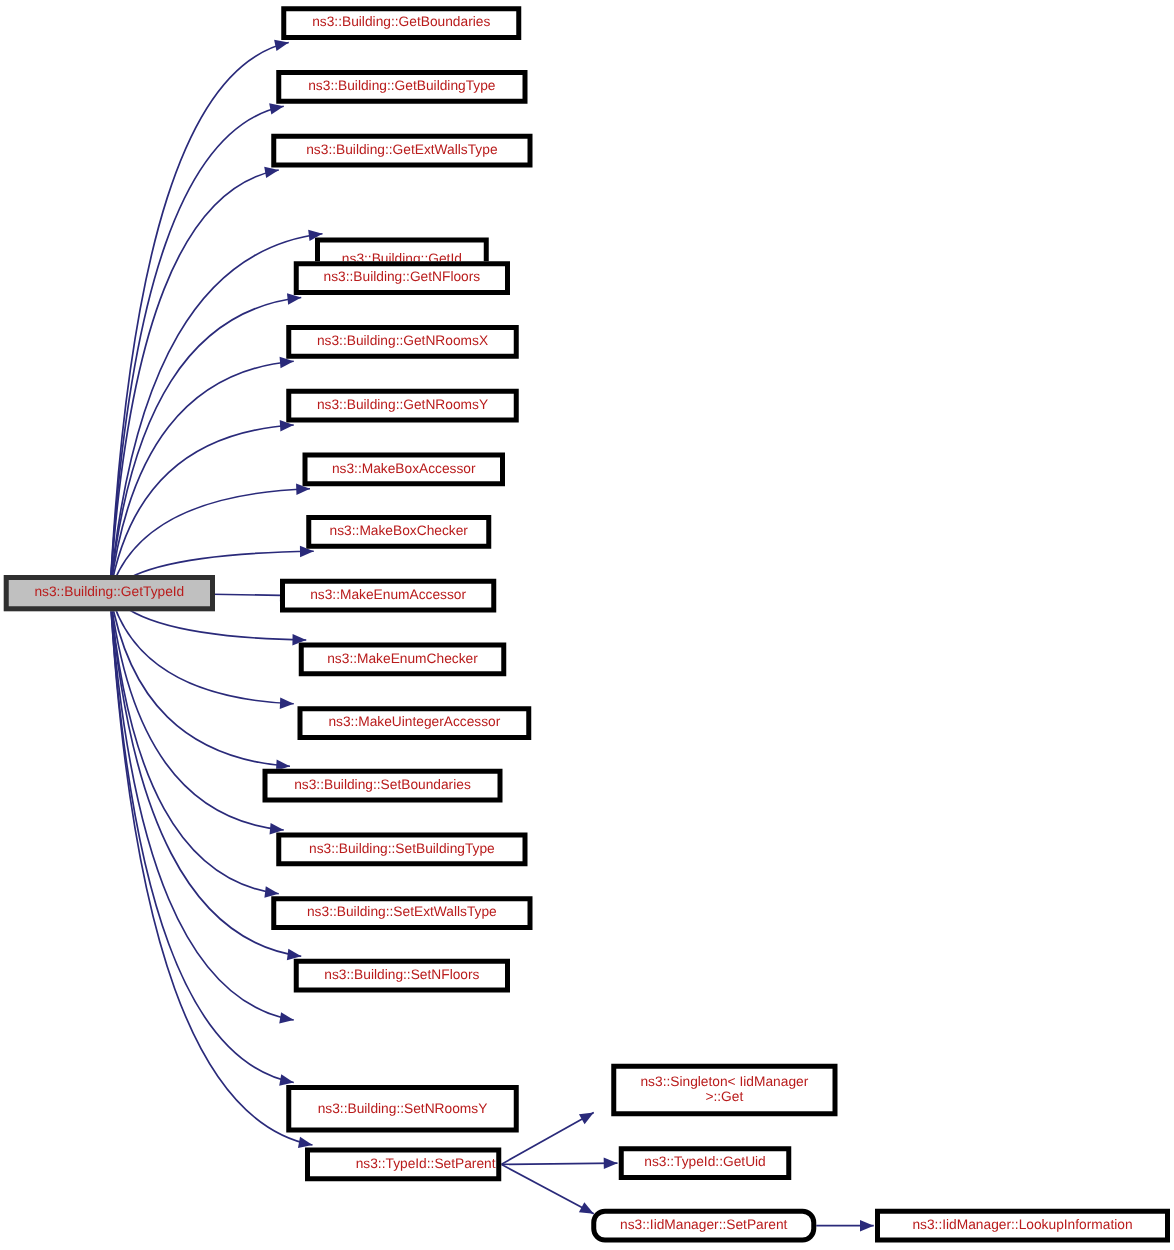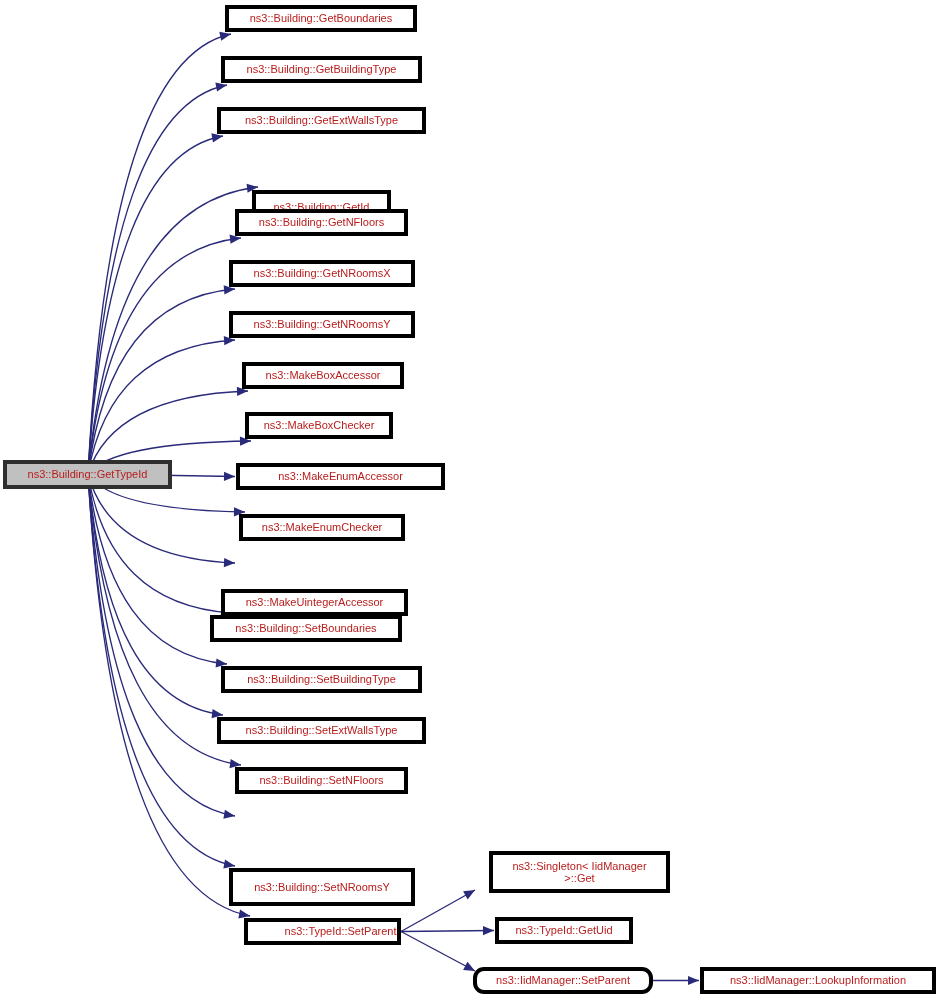--- a/index.html
+++ b/index.html
@@ -100,23 +100,23 @@
 <div class="gnode root" style="left: 3px; top: 460px; width: 169px; height: 29px;">ns3::Building::GetTypeId</div>
     <div class="gnode" style="left: 225px; top: 5px; width: 192px; height: 27px;">ns3::Building::GetBoundaries</div>
     <div class="gnode" style="left: 221px; top: 56px; width: 201px; height: 27px;">ns3::Building::GetBuildingType</div>
     <div class="gnode" style="left: 217px; top: 107px; width: 209px; height: 27px;">ns3::Building::GetExtWallsType</div>
     <div class="gnode" style="left: 252px; top: 158px; width: 139px; height: 34px; margin-top: 32px;">ns3::Building::GetId</div>
     <div class="gnode" style="left: 235px; top: 209px; width: 173px; height: 27px;">ns3::Building::GetNFloors</div>
     <div class="gnode" style="left: 229px; top: 260px; width: 186px; height: 27px;">ns3::Building::GetNRoomsX</div>
     <div class="gnode" style="left: 229px; top: 311px; width: 186px; height: 27px;">ns3::Building::GetNRoomsY</div>
     <div class="gnode" style="left: 242px; top: 362px; width: 162px; height: 27px;">ns3::MakeBoxAccessor</div>
     <div class="gnode" style="left: 245px; top: 412px; width: 148px; height: 27px;">ns3::MakeBoxChecker</div>
-    <div class="gnode" style="left: 236px; top: 463px; width: 209px; height: 27px;">ns3::MakeEnumAccessor</div>
+    <div class="gnode" style="left: 224px; top: 463px; width: 173px; height: 27px;">ns3::MakeEnumAccessor</div>
     <div class="gnode" style="left: 239px; top: 514px; width: 166px; height: 27px;">ns3::MakeEnumChecker</div>
-    <div class="gnode" style="left: 221px; top: 565px; width: 187px; height: 27px; margin-top: 24px;">ns3::MakeUintegerAccessor</div>
+    <div class="gnode" style="left: 238px; top: 565px; width: 187px; height: 27px;">ns3::MakeUintegerAccessor</div>
     <div class="gnode" style="left: 210px; top: 615px; width: 192px; height: 27px;">ns3::Building::SetBoundaries</div>
     <div class="gnode" style="left: 221px; top: 666px; width: 201px; height: 27px;">ns3::Building::SetBuildingType</div>
     <div class="gnode" style="left: 217px; top: 717px; width: 209px; height: 27px;">ns3::Building::SetExtWallsType</div>
     <div class="gnode" style="left: 235px; top: 767px; width: 173px; height: 27px;">ns3::Building::SetNFloors</div>
     <div class="gnode" style="left: 229px; top: 868px; width: 186px; height: 38px;">ns3::Building::SetNRoomsY</div>
     <div class="gnode" style="left: 244px; top: 918px; width: 157px; height: 27px; padding-left: 40px;">ns3::TypeId::SetParent</div>
     <div class="gnode" style="left: 489px; top: 851px; width: 181px; height: 42px;">ns3::Singleton&lt; IidManager
 &gt;::Get</div>
     <div class="gnode" style="left: 495px; top: 917px; width: 138px; height: 27px;">ns3::TypeId::GetUid</div>
     <div class="gnode" style="left: 473px; top: 967px; width: 180px; height: 27px; border-radius: 11px;">ns3::IidManager::SetParent</div>

